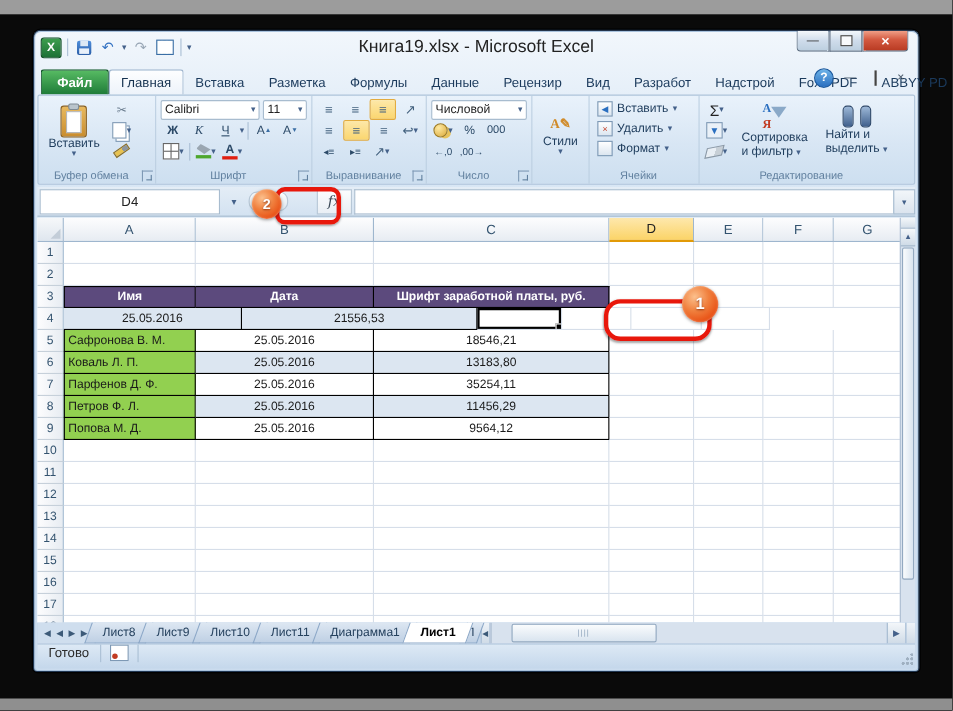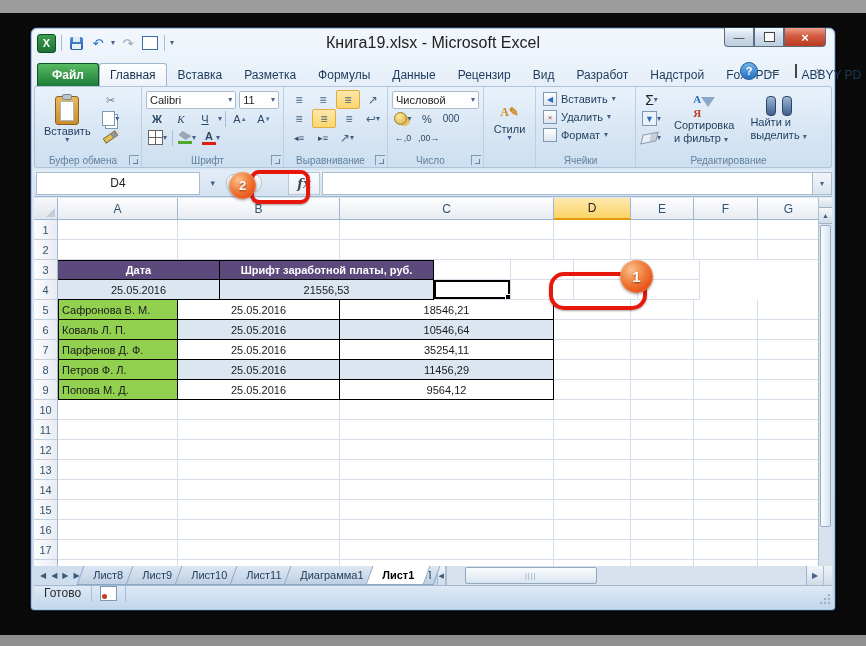--- a/index.html
+++ b/index.html
@@ -104,21 +104,21 @@
   .twoline{line-height:13px;}
 
   
   .fbar{position:absolute;left:3px;right:3px;top:142px;height:27px;background:linear-gradient(#e4edf6,#d3e2f1);
         border-bottom:1px solid #a3b8cd;display:flex;align-items:center;box-sizing:border-box;}
   .namebox{width:162px;height:21px;background:#fff;border:1px solid #a8bccf;margin-left:2px;display:flex;align-items:center;justify-content:center;font-size:12px;color:#222;position:relative;}
   .namebox .nb-caret{position:absolute;right:-16px;font-size:9px;color:#44618a;}
   .pill{width:34px;height:16px;border-radius:8px;background:linear-gradient(#fdfefe,#dde6ee);border:1px solid #b7c7d6;margin-left:26px;display:flex;align-items:center;justify-content:center;}
   .pill i{width:7px;height:7px;border-radius:50%;background:#c2cdd8;border:1px solid #9aa8b5;}
   .fxbtn{width:30px;height:21px;margin-left:26px;display:flex;align-items:center;justify-content:center;
-         font-family:"DejaVu Serif",serif;font-style:italic;font-weight:bold;font-size:13px;color:#3c4a58;
+         font-family:"DejaVu Serif",serif;font-style:italic;font-weight:normal;font-size:13px;color:#3c4a58;
          background:linear-gradient(#fcfdfe,#e9eff5);border:1px solid #b7c7d6;}
   .finput{flex:1;height:21px;background:#fff;border:1px solid #a8bccf;border-right:none;margin-left:2px;}
   .fexpand{width:18px;height:21px;background:linear-gradient(#f2f6fa,#dbe4ee);border:1px solid #a8bccf;display:flex;align-items:center;justify-content:center;font-size:8px;color:#44618a;}
 
   
   .gridwrap{position:absolute;left:3px;top:170px;width:786px;height:368px;background:#fff;overflow:hidden;}
   .colhdrs{display:flex;height:22px;}
   .corner{width:24px;height:22px;background:linear-gradient(#f6f8fa,#dfe6ee);border-right:1px solid #9eb6ce;border-bottom:1px solid #9eb6ce;position:relative;box-sizing:border-box;}
   .corner:after{content:"";position:absolute;right:2px;bottom:2px;border-left:9px solid transparent;border-bottom:9px solid #c3cdd8;}
   .ch{height:22px;display:flex;align-items:center;justify-content:center;font-size:12px;color:#33536f;
@@ -501,20 +501,21 @@
             <div class="cell cw0"></div>
             <div class="cell cw1"></div>
             <div class="cell cw2"></div>
             <div class="cell cw3"></div>
             <div class="cell cw4"></div>
             <div class="cell cw5"></div>
             <div class="cell cw6"></div>
           </div>
           <div class="grow">
             <div class="rh">3</div>
+            <div class="cell cw0 th3 bl">Имя</div>
             <div class="cell cw1 th3">Дата</div>
             <div class="cell cw2 th3">Шрифт заработной платы, руб.</div>
             <div class="cell cw3"></div>
             <div class="cell cw4"></div>
             <div class="cell cw5"></div>
             <div class="cell cw6"></div>
           </div>
           <div class="grow">
             <div class="rh">4</div>
             <div class="cell cw1 tb band">25.05.2016</div>
@@ -531,21 +532,21 @@
             <div class="cell cw2 tb">18546,21</div>
             <div class="cell cw3"></div>
             <div class="cell cw4"></div>
             <div class="cell cw5"></div>
             <div class="cell cw6"></div>
           </div>
           <div class="grow">
             <div class="rh">6</div>
             <div class="cell cw0 tb bl cname">Коваль Л. П.</div>
             <div class="cell cw1 tb band">25.05.2016</div>
-            <div class="cell cw2 tb band">10546,64</div>
+            <div class="cell cw2 tb band">13183,80</div>
             <div class="cell cw3"></div>
             <div class="cell cw4"></div>
             <div class="cell cw5"></div>
             <div class="cell cw6"></div>
           </div>
           <div class="grow">
             <div class="rh">7</div>
             <div class="cell cw0 tb bl cname">Парфенов Д. Ф.</div>
             <div class="cell cw1 tb">25.05.2016</div>
             <div class="cell cw2 tb">35254,11</div>

